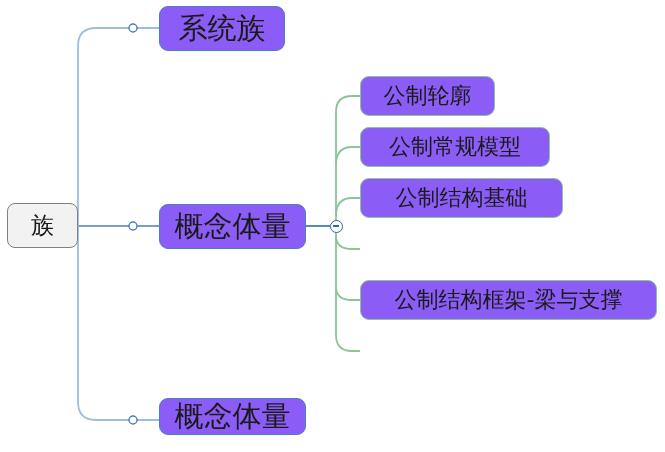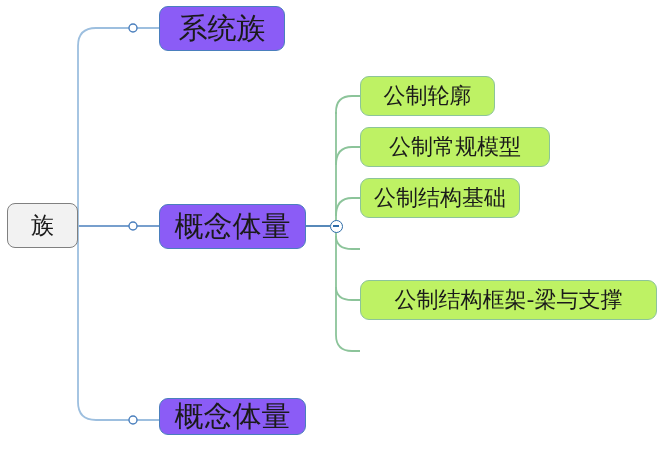--- a/index.html
+++ b/index.html
@@ -41,21 +41,21 @@
     font-size: 23px;
   }
   .node-blue {
     background: #8b5cf6;
     border-color: #4a7fbd;
     border-radius: 9px;
     color: #1a1a1a;
     font-size: 29px;
   }
   .node-green {
-    background: #bef264;
+    background: #8b5cf6;
     border-color: #8cc49a;
     border-radius: 9px;
     color: #1a1a1a;
     font-size: 22px;
   }
   .toggle {
     position: absolute;
     width: 13px;
     height: 13px;
     box-sizing: border-box;
@@ -122,21 +122,21 @@
   </div>
 
   <div class="node node-green" style="left:360px; top:76px; width:135px; height:40px;">
     <span>公制轮廓</span>
   </div>
 
   <div class="node node-green" style="left:360px; top:127px; width:190px; height:40px;">
     <span>公制常规模型</span>
   </div>
 
-  <div class="node node-green" style="left:360px; top:178px; width:160px; height:40px;">
+  <div class="node node-green" style="left:360px; top:178px; width:203px; height:40px;">
     <span>公制结构基础</span>
   </div>
 
 
   <div class="node node-green" style="left:360px; top:280px; width:297px; height:40px;">
     <span>公制结构框架-梁与支撑</span>
   </div>
 
 
 </div>

